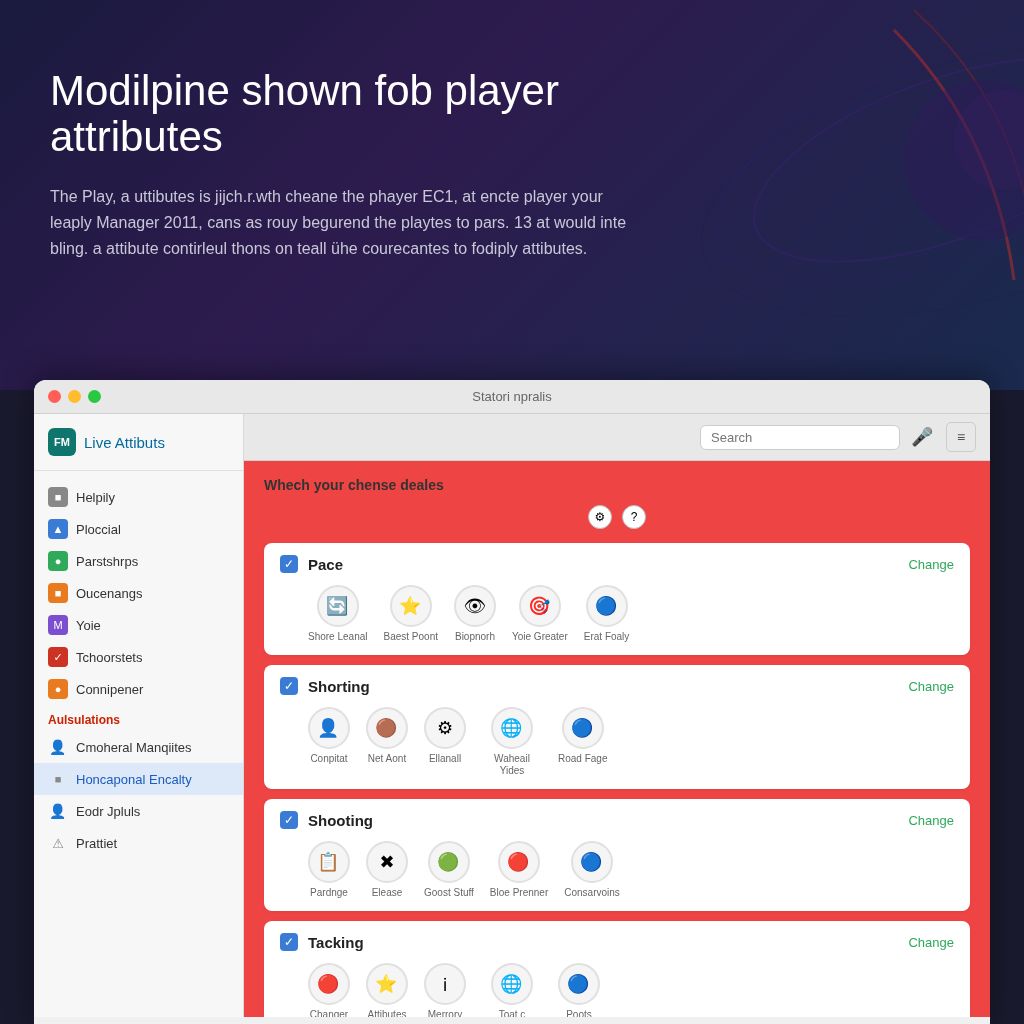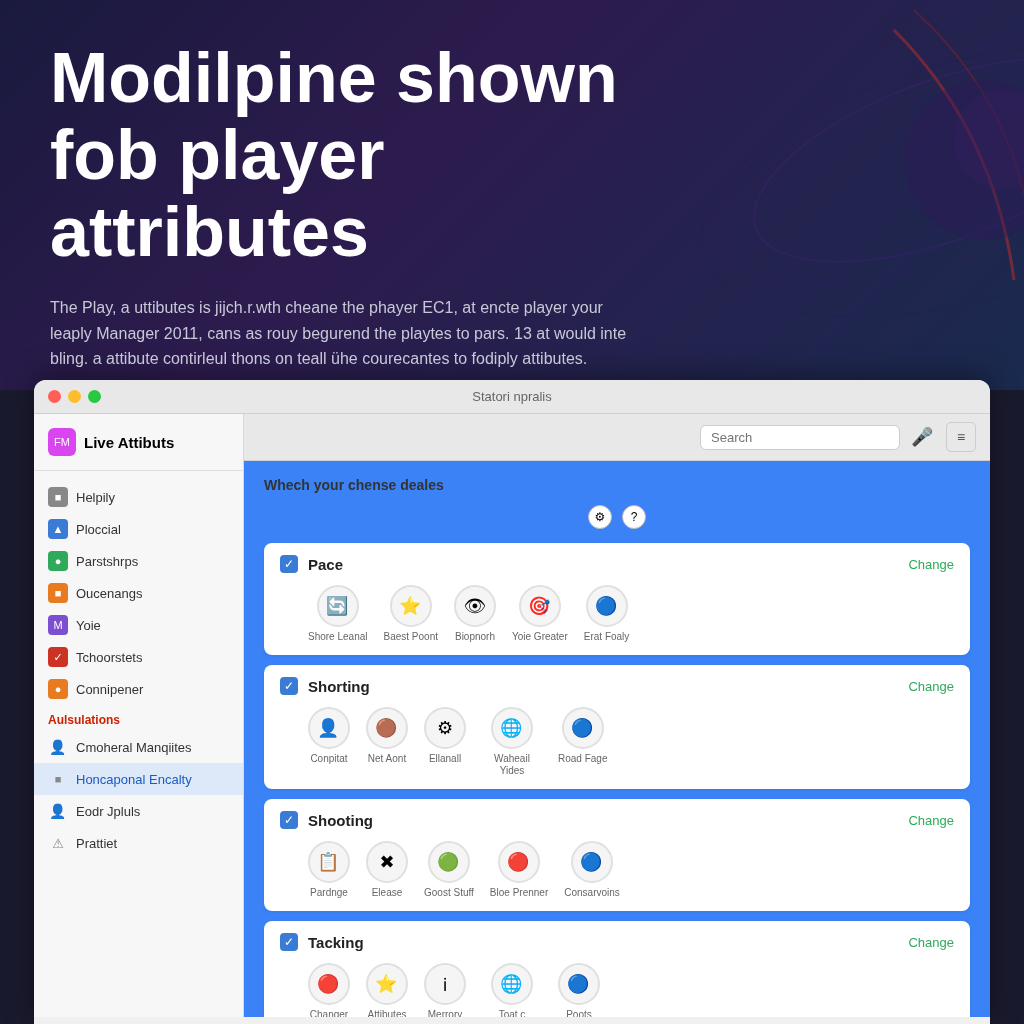--- a/index.html
+++ b/index.html
@@ -15,28 +15,29 @@
     .hero {
       position: relative;
       width: 100%;
       height: 390px;
       background: linear-gradient(135deg, #1a1a3e 0%, #2d1b4e 40%, #1a2a4e 100%);
       overflow: hidden;
       padding: 40px 50px 30px 50px;
     }
 
     .hero h1 {
-      font-size: 70px;
-      font-weight: 700;
+      font-size: 42px;
+      font-weight: 400;
       color: #ffffff;
       line-height: 1.1;
       margin-bottom: 24px;
       position: relative;
       z-index: 2;
       max-width: 600px;
+      margin-top: 28px;
     }
 
     .hero p {
       font-size: 16px;
       color: #c8c8d8;
       line-height: 1.6;
       max-width: 580px;
       position: relative;
       z-index: 2;
     }
@@ -107,36 +108,36 @@
       display: flex;
       align-items: center;
       padding: 0 14px 14px 14px;
       border-bottom: 1px solid #e0e0e0;
       margin-bottom: 10px;
     }
 
     .app-logo {
       width: 28px;
       height: 28px;
-      background: #d946ef;
+      background: #0f766e;
       border-radius: 6px;
       display: flex;
       align-items: center;
       justify-content: center;
       color: white;
       font-size: 11px;
-      font-weight: normal;
+      font-weight: bold;
       margin-right: 8px;
       flex-shrink: 0;
     }
 
     .app-title-text {
       font-size: 15px;
-      font-weight: 700;
-      color: #000000;
+      font-weight: 400;
+      color: #0369a1;
     }
 
     .sidebar-section-label {
       font-size: 12px;
       font-weight: 600;
       color: #cc2200;
       padding: 8px 14px 4px 14px;
       text-transform: none;
     }
 
@@ -170,21 +171,21 @@
     .icon-gray { background: #888; color: white; }
     .icon-blue { background: #3a7bd5; color: white; }
     .icon-green { background: #2eaa5a; color: white; }
     .icon-orange { background: #e87a20; color: white; }
     .icon-purple { background: #7b4fd0; color: white; }
     .icon-red { background: #cc3322; color: white; }
 
     
     .main-content {
       flex: 1;
-      background: #3b82f6;
+      background: #ef4444;
       overflow-y: auto;
     }
 
     
     .topbar {
       display: flex;
       align-items: center;
       justify-content: flex-end;
       padding: 8px 14px;
       background: #e8e8e8;

